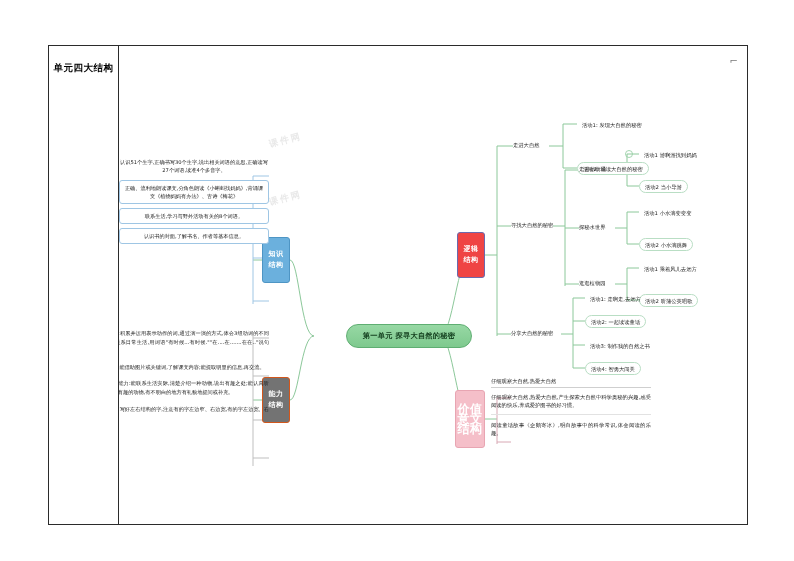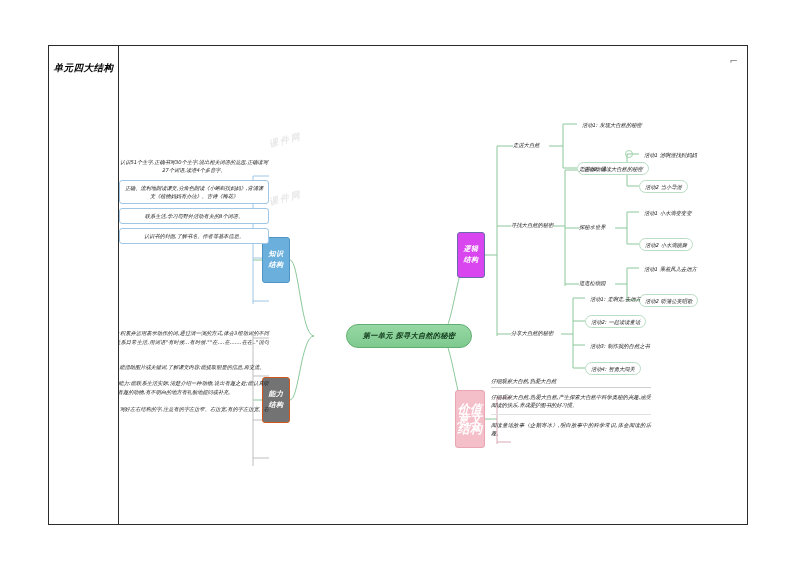--- a/index.html
+++ b/index.html
@@ -1,38 +1,38 @@
 <!DOCTYPE html>
 <html><head>
 <meta charset="utf-8">
 <style>
   html,body{margin:0;padding:0;background:#ffffff;}
   body{width:794px;height:561px;font-family:"DejaVu Sans","Liberation Sans",sans-serif;overflow:hidden;}
-  .page{position:relative;width:794px;height:455px;background:#fff;font-style:italic;}
+  .page{position:relative;width:794px;height:455px;background:#fff;}
 
   
   .table-outer{position:absolute;left:48px;top:45px;width:700px;height:480px;border:1px solid #2b2b2b;box-sizing:border-box;display:flex;}
   .cell-left{width:70px;border-right:1px solid #2b2b2b;box-sizing:border-box;display:flex;align-items:flex-start;justify-content:center;padding-top:13px;}
   .cell-left-inner{text-align:center;font-size:9.5px;line-height:17px;color:#000;font-weight:bold;letter-spacing:.5px;}
   .cell-right{flex:1;position:relative;overflow:hidden;}
 
   
   .map{position:absolute;left:0;top:0;width:630px;height:478px;}
   .map svg.links{position:absolute;left:0;top:0;width:630px;height:478px;pointer-events:none;}
 
   .node{position:absolute;box-sizing:border-box;}
 
   
   .center-node{left:195px;top:278px;width:126px;height:24px;border-radius:12px;background:#8cd39a;background:linear-gradient(180deg,#97d8a4,#7ec98e);border:1px solid #5fae72;display:flex;align-items:center;justify-content:center;color:#14401f;font-size:7.2px;font-weight:bold;letter-spacing:.3px;margin-left:32px;}
 
   
   .chip{width:28px;height:46px;border-radius:3px;display:flex;flex-direction:column;align-items:center;justify-content:center;color:#fff;font-size:7px;font-weight:bold;line-height:11px;letter-spacing:.4px;}
   .chip.know{left:143px;top:191px;background:#6bb0dd;border:1px solid #4e95c4;}
   .chip.abil{left:143px;top:331px;background:#737373;border:1px solid #d2561b;}
-  .chip.logic{left:338px;top:186px;background:#d946ef;border:1px solid #6b69ad;}
+  .chip.logic{left:338px;top:186px;background:#ef4444;border:1px solid #6b69ad;}
   .chip.value{left:336px;top:344px;width:30px;height:58px;background:#f5bfc9;border:1px solid #e8a5b2;color:#fff;font-size:12px;line-height:10px;}
 
   
   .kgroup{position:absolute;left:0px;top:112px;width:150px;}
   .kline{font-size:5.2px;color:#1c1c1c;line-height:8.4px;text-align:center;margin:0 0 5px 0;}
   .kbox{border:1px solid #9fc6e4;border-radius:3px;background:#fff;padding:3px 4px;font-size:5.2px;line-height:8px;color:#1c1c1c;margin-bottom:4px;text-align:center;}
 
   .agroup{position:absolute;left:-22px;top:283px;width:172px;}
   .aline{font-size:5.2px;color:#1c1c1c;line-height:8.6px;margin:0 0 8px 0;text-align:justify;}
   .rlabel{position:absolute;font-size:5.3px;color:#1d1d1d;white-space:nowrap;}

